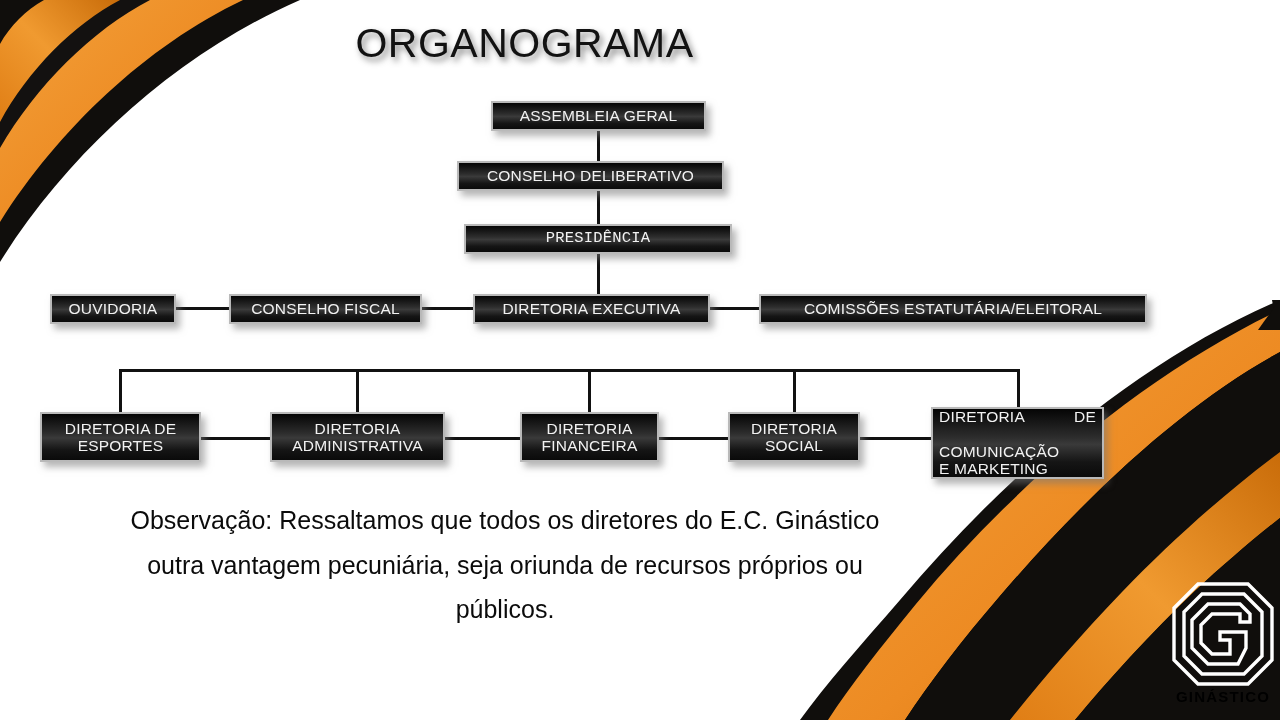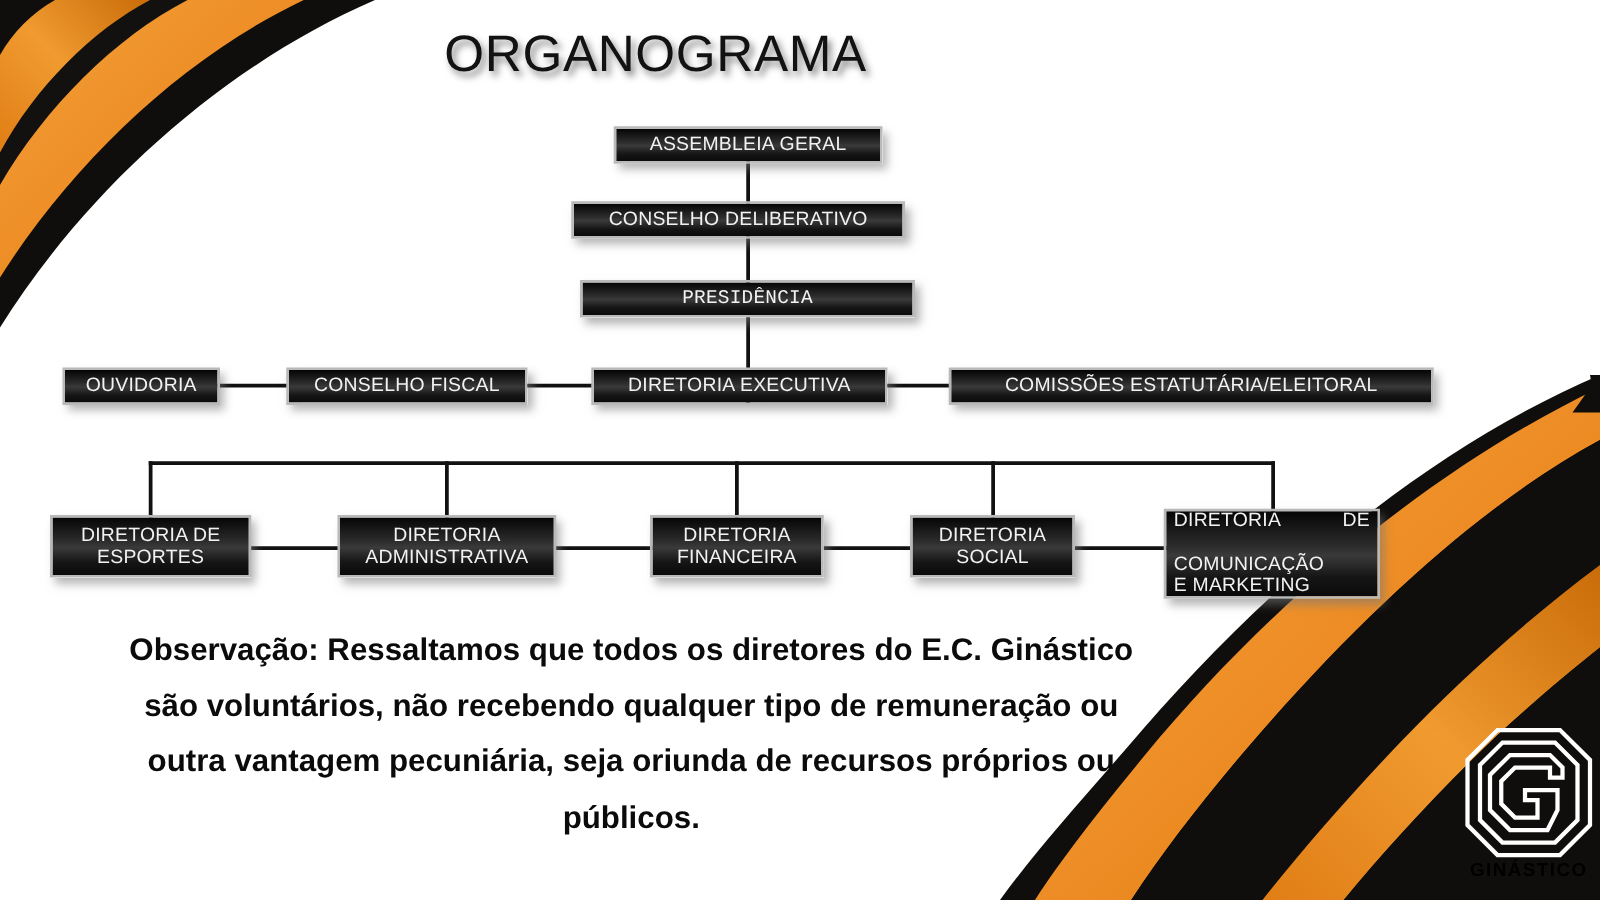--- a/index.html
+++ b/index.html
@@ -99,21 +99,21 @@
   }
 
   
   #observation {
     position: absolute;
     left: 40px;
     top: 498px;
     width: 930px;
     text-align: center;
     font-size: 25px;
-    font-weight: bold;
+    font-weight: normal;
     line-height: 1.78;
     color: #0b0b0b;
     font-family: "Liberation Sans", sans-serif;
   }
 
   
   #logo {
     position: absolute;
     left: 1168px;
     top: 578px;
@@ -259,21 +259,20 @@
       <span>
         <span class="jline">DIRETORIA DE</span>
         <span>COMUNICAÇÃO</span>
         <span>E MARKETING</span>
       </span>
     </div>
   </div>
 
   <div id="observation">
     <div>Observação: Ressaltamos que todos os diretores do E.C. Ginástico</div>
-    <div>são voluntários, não recebendo qualquer tipo de remuneração ou</div>
     <div>outra vantagem pecuniária, seja oriunda de recursos próprios ou</div>
     <div>públicos.</div>
   </div>
 
   <svg id="logo" viewBox="0 0 110 132" aria-hidden="true">
     <g fill="none" stroke="#ffffff" stroke-width="3.4" stroke-linejoin="miter">
 
       <path d="M30,6 L80,6 L104,30 L104,82 L80,106 L30,106 L6,82 L6,30 Z"></path>
 
       <path d="M34,16 L76,16 L94,34 L94,78 L76,96 L34,96 L16,78 L16,34 Z"></path>

